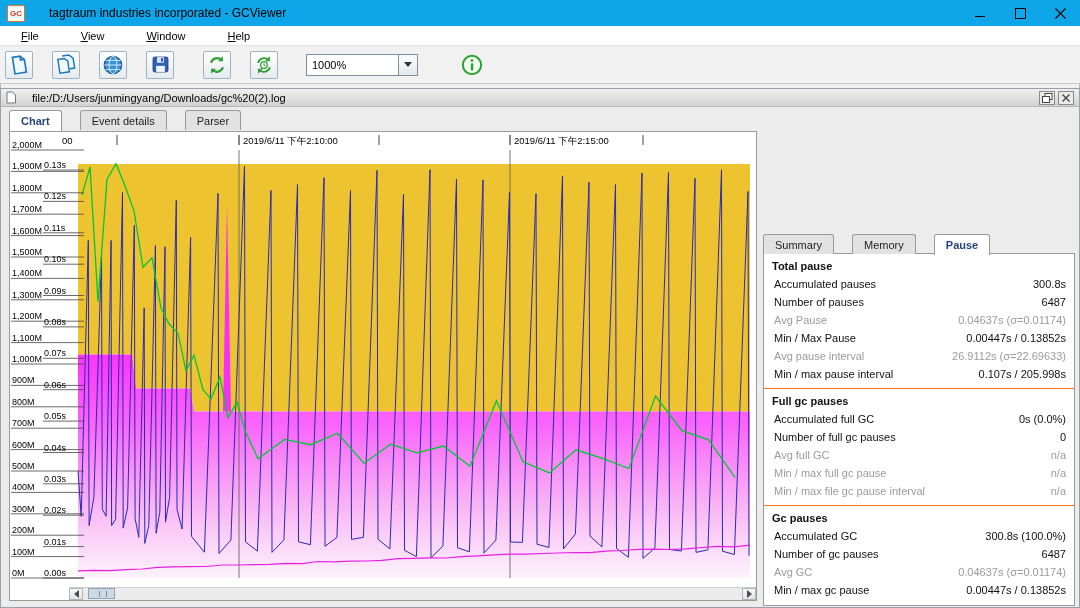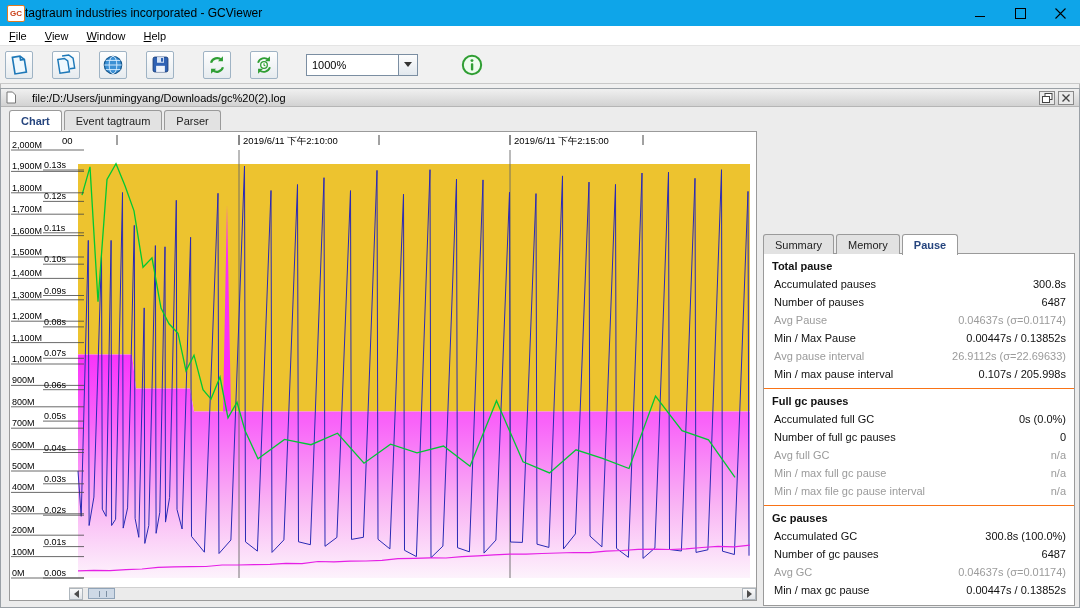--- a/index.html
+++ b/index.html
@@ -1,43 +1,43 @@
 <!DOCTYPE html>
 <html><head>
 <meta charset="utf-8">
 <style>
   *{margin:0;padding:0;box-sizing:border-box}
   html,body{width:1080px;height:608px}
   body{font-family:"Liberation Sans",sans-serif;background:#f0f0f0;position:relative;overflow:hidden;box-shadow:inset 0 0 0 1px #b9b9b9}
   
   .titlebar{position:absolute;left:0;top:0;width:1080px;height:26px;background:#0ea5e9;display:flex;align-items:center;padding-left:7px}
   .logo{width:18px;height:17px;border:1px solid #e07a20;background:#fff;color:#c83c14;font-size:8px;font-weight:bold;display:flex;align-items:center;justify-content:center;border-radius:2px}
-  .win-title{font-size:12px;color:#000;margin-left:0}
+  .win-title{font-size:12px;color:#000;margin-left:24px}
   .win-controls{margin-left:auto;display:flex;height:26px}
   .win-btn{width:40px;display:flex;align-items:center;justify-content:center}
   .menubar{position:absolute;left:0;top:26px;width:1080px;height:19px;background:#fff;display:flex;align-items:center;font-size:11px}
-  .menu-item{padding:2px 9px;color:#000}
+  .menu-item{padding:2px 21px;color:#000}
   .menu-item .mn{text-decoration:underline}
   .toolbar{position:absolute;left:0;top:45px;width:1080px;height:39px;background:#f1f1f1;border-top:1px solid #e4e4e4;border-bottom:1px solid #c9c9c9;display:flex;align-items:center;padding-left:5px;gap:19px}
   .tb-btn{width:28px;height:28px;border:1px solid #9fb3c4;background:linear-gradient(#fefefe,#e6ebef);display:flex;align-items:center;justify-content:center;border-radius:2px}
   .tb-btn[data-name="refresh-button"]{margin-left:10px}
   .tb-btn[data-name="info-button"]{margin-left:12px;border:none;background:none}
   .combo{display:flex;align-items:center;height:22px;margin:0 9px}
   .combo-field{width:93px;height:22px;border:1px solid #7b8ea2;background:#fff;font-size:11px;padding:4px 5px;line-height:13px;color:#000}
   .combo-btn{width:19px;height:22px;border:1px solid #7b8ea2;border-left:none;background:linear-gradient(#fdfdfd,#e2e8ee);display:flex;align-items:center;justify-content:center}
   .arrow-down{width:0;height:0;border-left:4px solid transparent;border-right:4px solid transparent;border-top:5px solid #333}
   
   .frame{position:absolute;left:0;top:88px;width:1080px;height:520px;background:#ececec;border:1px solid #9aa0a6}
   .frame-titlebar{height:18px;background:linear-gradient(#f0f0f0,#d2d2d2);border-bottom:1px solid #b5b5b5;display:flex;align-items:center;padding:0 5px;font-size:11px;color:#000}
   .frame-title{margin-left:15px;white-space:nowrap}
   .frame-controls{margin-left:auto;display:flex;gap:3px}
   .frame-btn{width:16px;height:14px;border:1px solid #8a8a8a;background:#eaeaea;display:flex;align-items:center;justify-content:center}
   .main-tabs{position:absolute;left:8px;top:21px;display:flex;z-index:3}
   .right-tabs{position:absolute;left:762px;top:145px;display:flex;z-index:3}
-  .tab{font-size:11px;padding:4px 11px 3px;border:1px solid #9a9a9a;border-bottom:none;background:#e2e2e2;border-radius:3px 3px 0 0;margin-right:2px;color:#222;white-space:nowrap}
+  .tab{font-size:11px;padding:4px 11px 3px;border:1px solid #9a9a9a;border-bottom:none;background:#e2e2e2;border-radius:3px 3px 0 0;margin-right:18px;color:#222;white-space:nowrap}
   .tab.active{background:#fff;color:#26457e;font-weight:bold;margin-bottom:-1px;padding-bottom:4px}
   .chart-panel{position:absolute;left:8px;top:42px;width:748px;height:470px;background:#fff;border:1px solid #9a9a9a;z-index:2}
   .chart-canvas{position:absolute;left:0;top:0}
   
   .hscroll{position:absolute;left:59px;bottom:0;width:687px;height:13px;background:#ebebeb;border-top:1px solid #cfcfcf;display:flex;align-items:stretch}
   .hs-btn{width:14px;border:1px solid #aeb6bd;background:linear-gradient(#fafafa,#dfe3e7);display:flex;align-items:center;justify-content:center}
   .hs-track{flex:1;position:relative}
   .hs-thumb{position:absolute;left:5px;top:0;width:27px;height:11px;border:1px solid #8fa3b8;background:#ced9e6}
   .hs-thumb:after{content:"";position:absolute;left:10px;top:2px;width:6px;height:6px;border-left:1px solid #7b8ea2;border-right:1px solid #7b8ea2}
   .tri-left{width:0;height:0;border-top:4px solid transparent;border-bottom:4px solid transparent;border-right:5px solid #4c4c4c}
@@ -163,21 +163,21 @@
       <div class="frame-btn" data-name="frame-close-button">
         <svg width="10" height="10" data-name="close-icon">
             <path d="M1.5 1.5 L8.5 8.5 M8.5 1.5 L1.5 8.5" stroke="#444" stroke-width="1.4"></path>
           </svg>
       </div>
     </div>
   </div>
 
   <div class="main-tabs" data-name="main-tabs">
       <div class="tab active" data-name="tab-chart">Chart</div>
-      <div class="tab" data-name="tab-event-details">Event tagtraum</div>
+      <div class="tab" data-name="tab-event-details">Event details</div>
       <div class="tab" data-name="tab-parser">Parser</div>
     </div>
 
   <div class="chart-panel" data-name="chart-panel">
     <div class="chart-canvas" id="chart" data-name="gc-chart"><svg xmlns="http://www.w3.org/2000/svg" width="746" height="455" font-family="Liberation Sans, sans-serif">
           <defs>
             <linearGradient id="mgrad" x1="0" y1="218" x2="0" y2="446" gradientUnits="userSpaceOnUse">
               <stop offset="0" stop-color="#fa30fa"></stop>
               <stop offset="0.32" stop-color="#f964f9"></stop>
               <stop offset="0.68" stop-color="#f9b4f4"></stop>

